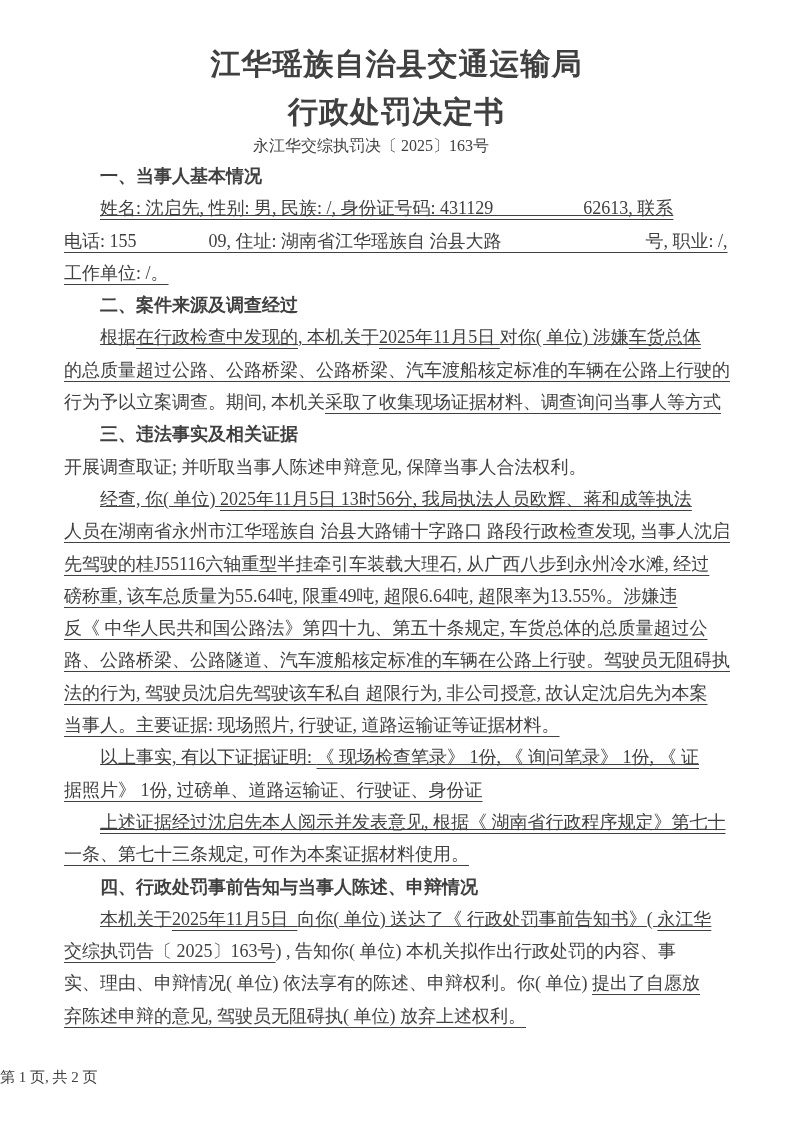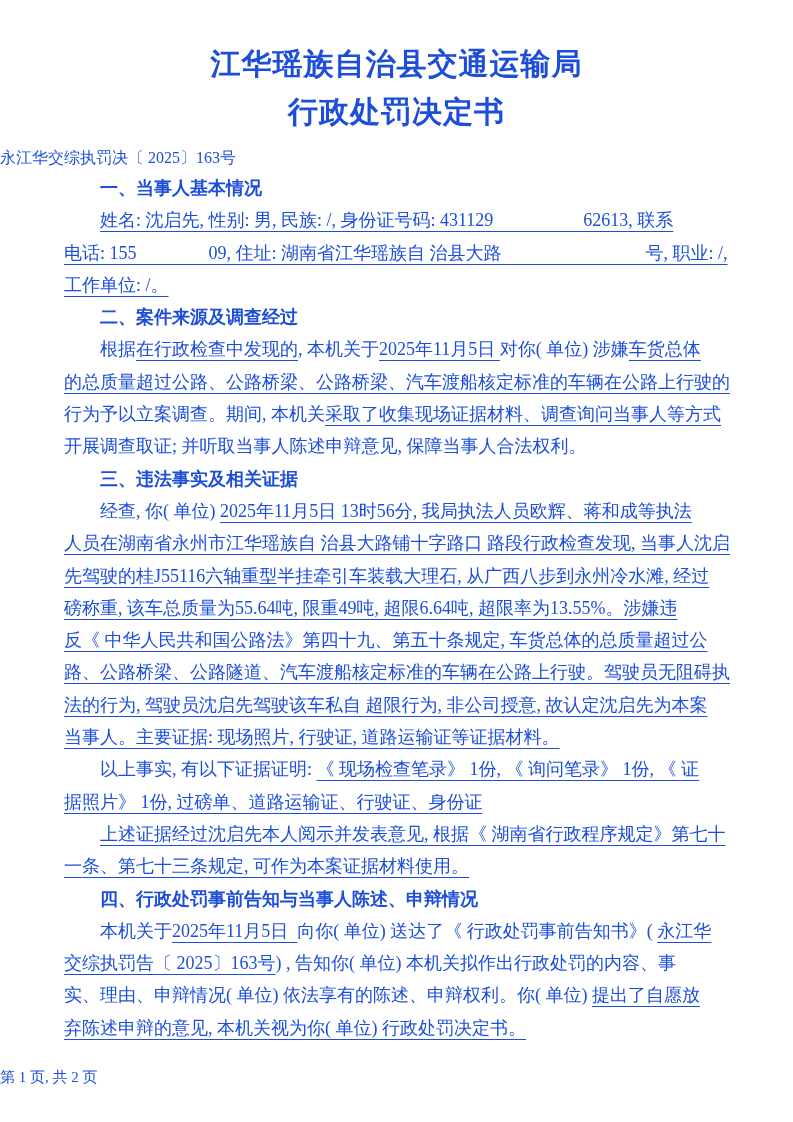--- a/index.html
+++ b/index.html
@@ -2,52 +2,51 @@
 <html><head>
 <meta charset="utf-8">
 <style>
   * { margin: 0; padding: 0; box-sizing: border-box; }
   html, body { background: #ffffff; }
   .page {
     position: relative;
     width: 793px;
     height: 1122px;
     background: #ffffff;
-    color: #1d4ed8;
+    color: #404040;
     font-family: "Liberation Serif", "DejaVu Serif", serif;
     overflow: hidden;
   }
   .title {
     text-align: center;
     font-size: 30px;
     font-weight: bold;
     line-height: 48px;
     letter-spacing: 1px;
   }
   .title-block { padding-top: 40px; }
   .docno {
-    text-align: left;
+    text-align: center;
     padding-right: 51px;
     font-size: 16px;
     line-height: 20px;
-    margin-top: 12px;
   }
   .body {
     margin-top: 4px;
     padding-left: 64px;
     padding-right: 61px;
   }
   .line {
     height: 32.3px;
     line-height: 32.3px;
     font-size: 18px;
     white-space: pre;
   }
   .head { font-weight: bold; padding-left: 36px; }
-  .ind { padding-left: 36px; }
+  .ind { padding-left: 36px; text-decoration: underline; }
   .u {
     text-decoration: underline;
     text-decoration-thickness: 1.2px;
     text-underline-offset: 5px;
     text-decoration-skip-ink: none;
   }
   .footer {
     position: absolute;
     left: 0;
     right: 0;
@@ -72,39 +71,39 @@
 
     <div class="line head">一、当事人基本情况</div>
     <div class="line ind"><span class="u">姓名: 沈启先, 性别: 男, 民族: /, 身份证号码: 431129　　　　　62613, 联系</span></div>
     <div class="line"><span class="u">电话: 155　　　　09, 住址: 湖南省江华瑶族自 治县大路　　　　　　　　号, 职业: /,</span></div>
     <div class="line"><span class="u">工作单位: /。</span></div>
 
     <div class="line head">二、案件来源及调查经过</div>
     <div class="line ind"><span>根据</span><span class="u">在行政检查中发现的</span><span>, 本机关于</span><span class="u">2025年11月5日 </span><span>对你( 单位) 涉嫌</span><span class="u">车货总体</span></div>
     <div class="line"><span class="u">的总质量超过公路、公路桥梁、公路桥梁、汽车渡船核定标准的车辆在公路上行驶的</span></div>
     <div class="line"><span>行为予以立案调查。期间, 本机关</span><span class="u">采取了收集现场证据材料、调查询问当事人等方式</span></div>
+    <div class="line head">三、违法事实及相关证据</div>
+
     <div class="line">开展调查取证; 并听取当事人陈述申辩意见, 保障当事人合法权利。</div>
-
-    <div class="line head">三、违法事实及相关证据</div>
     <div class="line ind"><span>经查, 你( 单位) </span><span class="u">2025年11月5日 13时56分, 我局执法人员欧辉、蒋和成等执法</span></div>
     <div class="line"><span class="u">人员在湖南省永州市江华瑶族自 治县大路铺十字路口 路段行政检查发现, 当事人沈启</span></div>
     <div class="line"><span class="u">先驾驶的桂J55116六轴重型半挂牵引车装载大理石, 从广西八步到永州冷水滩, 经过</span></div>
     <div class="line"><span class="u">磅称重, 该车总质量为55.64吨, 限重49吨, 超限6.64吨, 超限率为13.55%。涉嫌违</span></div>
     <div class="line"><span class="u">反《 中华人民共和国公路法》第四十九、第五十条规定, 车货总体的总质量超过公</span></div>
     <div class="line"><span class="u">路、公路桥梁、公路隧道、汽车渡船核定标准的车辆在公路上行驶。驾驶员无阻碍执</span></div>
     <div class="line"><span class="u">法的行为, 驾驶员沈启先驾驶该车私自 超限行为, 非公司授意, 故认定沈启先为本案</span></div>
     <div class="line"><span class="u">当事人。主要证据: 现场照片, 行驶证, 道路运输证等证据材料。</span></div>
     <div class="line ind"><span>以上事实, 有以下证据证明: </span><span class="u">《 现场检查笔录》 1份, 《 询问笔录》 1份, 《 证</span></div>
     <div class="line"><span class="u">据照片》 1份, 过磅单、道路运输证、行驶证、身份证</span></div>
     <div class="line ind"><span class="u">上述证据经过沈启先本人阅示并发表意见, 根据《 湖南省行政程序规定》第七十</span></div>
     <div class="line"><span class="u">一条、第七十三条规定, 可作为本案证据材料使用。</span></div>
 
     <div class="line head">四、行政处罚事前告知与当事人陈述、申辩情况</div>
     <div class="line ind"><span>本机关于</span><span class="u">2025年11月5日  </span><span>向你( 单位) 送达了《 行政处罚事前告知书》( </span><span class="u">永江华</span></div>
     <div class="line"><span class="u">交综执罚告〔 2025〕163号</span><span>) , 告知你( 单位) 本机关拟作出行政处罚的内容、事</span></div>
     <div class="line"><span>实、理由、申辩情况( 单位) 依法享有的陈述、申辩权利。你( 单位) </span><span class="u">提出了自愿放</span></div>
-    <div class="line"><span class="u">弃陈述申辩的意见, 本机关视为你( 单位) 行政处罚决定书。</span></div>
+    <div class="line"><span class="u">弃陈述申辩的意见, 驾驶员无阻碍执( 单位) 放弃上述权利。</span></div>
 
   </div>
 
   <div class="footer">第 1 页, 共 2 页</div>
 
 </div>
 
 </body></html>

